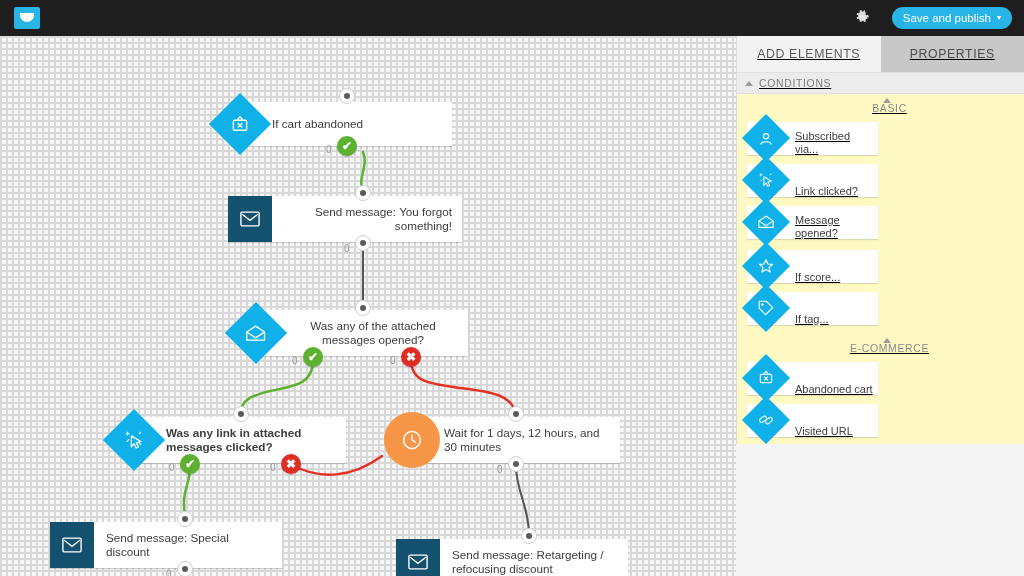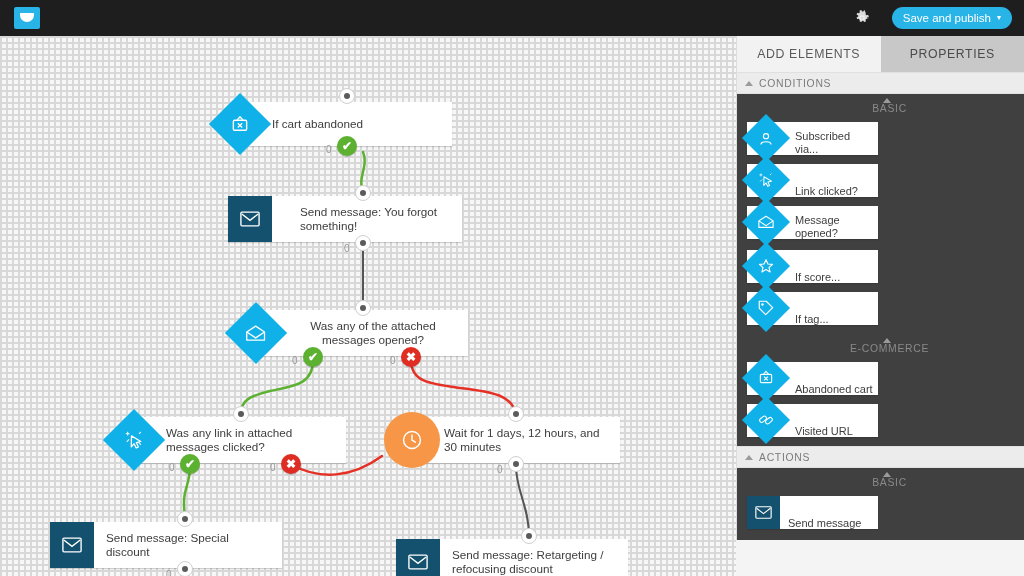--- a/index.html
+++ b/index.html
@@ -131,24 +131,25 @@
   .port-count {
     position: absolute;
     font-size: 10px; color: #9a9a9a; z-index: 6;
     user-select: none;
   }
 
   
   #sidebar {
     position: absolute;
     top: 36px; left: 736px;
-    width: 288px; height: 504px;
-    background: #404040;
+    width: 288px; height: 408px;
+    background: #fef9c3;
     border-left: 1px solid #dcdcdc;
     overflow: hidden;
+    text-decoration: underline;
   }
   #tabs { display: flex; height: 36px; }
   .tab {
     flex: 1; display: flex; align-items: center; justify-content: center;
     font-size: 12.3px; letter-spacing: .6px;
     color: #5a5a5a; cursor: pointer;
     background: #f2f2f2;
   }
   .tab.active { background: #c8c8c8; color: #4a4a4a; }
 
@@ -267,21 +268,21 @@
   <div class="badge yes" style="left:337px; top:100px;">✔</div>
   <div class="port-count" style="left:326px; top:108px;">0</div>
 
   <div class="node" style="left:228px; top:160px; width:234px; height:46px;">
     <div class="square">
       <svg width="20" height="16" viewBox="0 0 22 17">
         <rect x="1" y="1" width="20" height="15" rx="1.2" stroke="#fff" stroke-width="1.5" fill="none"></rect>
         <path d="M2 3 L11 10 L20 3" stroke="#fff" stroke-width="1.5" fill="none"></path>
       </svg>
     </div>
-    <div class="label" style="padding-left:72px;">Send message: You forgot something!</div>
+    <div class="label" style="padding-left:72px;text-align:right;">Send message: You forgot something!</div>
   </div>
   <div class="port" style="left:355px; top:149px;"></div>
   <div class="port" style="left:355px; top:199px;"></div>
   <div class="port-count" style="left:344px; top:207px;">0</div>
 
   <div class="node" style="left:256px; top:274px; width:212px; height:46px;text-align:center;">
     <div class="diamond">
       <span class="gly">
         <svg width="20" height="17" viewBox="0 0 22 18">
           <path d="M1.2 7.5 L11 1 L20.8 7.5 L20.8 16.4 L1.2 16.4 Z" stroke="#fff" stroke-width="1.5" fill="none" stroke-linejoin="round"></path>
@@ -299,21 +300,21 @@
 
   <div class="node" style="left:134px; top:381px; width:212px; height:46px;">
     <div class="diamond">
       <span class="gly">
         <svg width="20" height="20" viewBox="0 0 22 22">
           <path d="M4 2 L4 6 M2 4 L6 4 M16.5 4.2 L18.5 2.2 M3 13 L5.6 10.4 M16 13.6 L18.6 16.2" stroke="#fff" stroke-width="1.3" opacity=".85"></path>
           <path d="M8.2 6.5 L18.5 12.6 L13.6 13.9 L15.9 18.6 L13.4 19.8 L11.1 15.1 L8 18.5 Z" stroke="#fff" stroke-width="1.4" fill="none" stroke-linejoin="round"></path>
         </svg>
       </span>
     </div>
-    <div class="label" style="padding-left:32px;">Was any link in attached messages clicked?</div>
+    <div class="label" style="padding-left:32px;font-weight:bold;">Was any link in attached messages clicked?</div>
   </div>
   <div class="port" style="left:233px; top:370px;"></div>
   <div class="badge yes" style="left:180px; top:418px;">✔</div>
   <div class="port-count" style="left:169px; top:426px;">0</div>
   <div class="badge no" style="left:281px; top:418px;">✖</div>
   <div class="port-count" style="left:270px; top:426px;">0</div>
 
   <div class="node" style="left:412px; top:381px; width:208px; height:46px;">
     <div class="circle">
       <svg width="22" height="22" viewBox="0 0 24 24">

